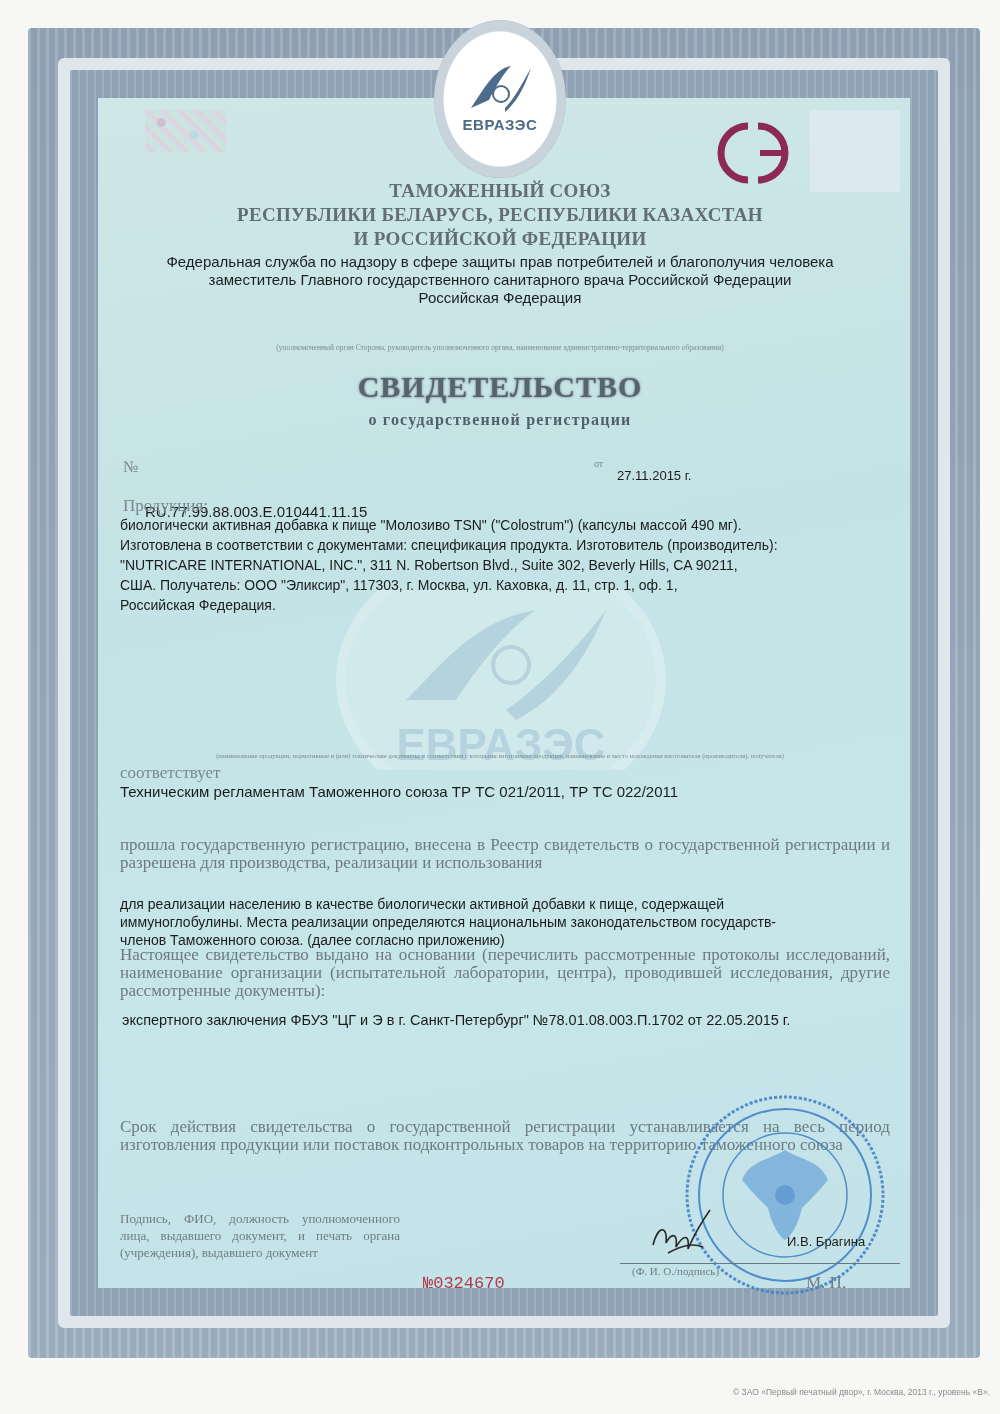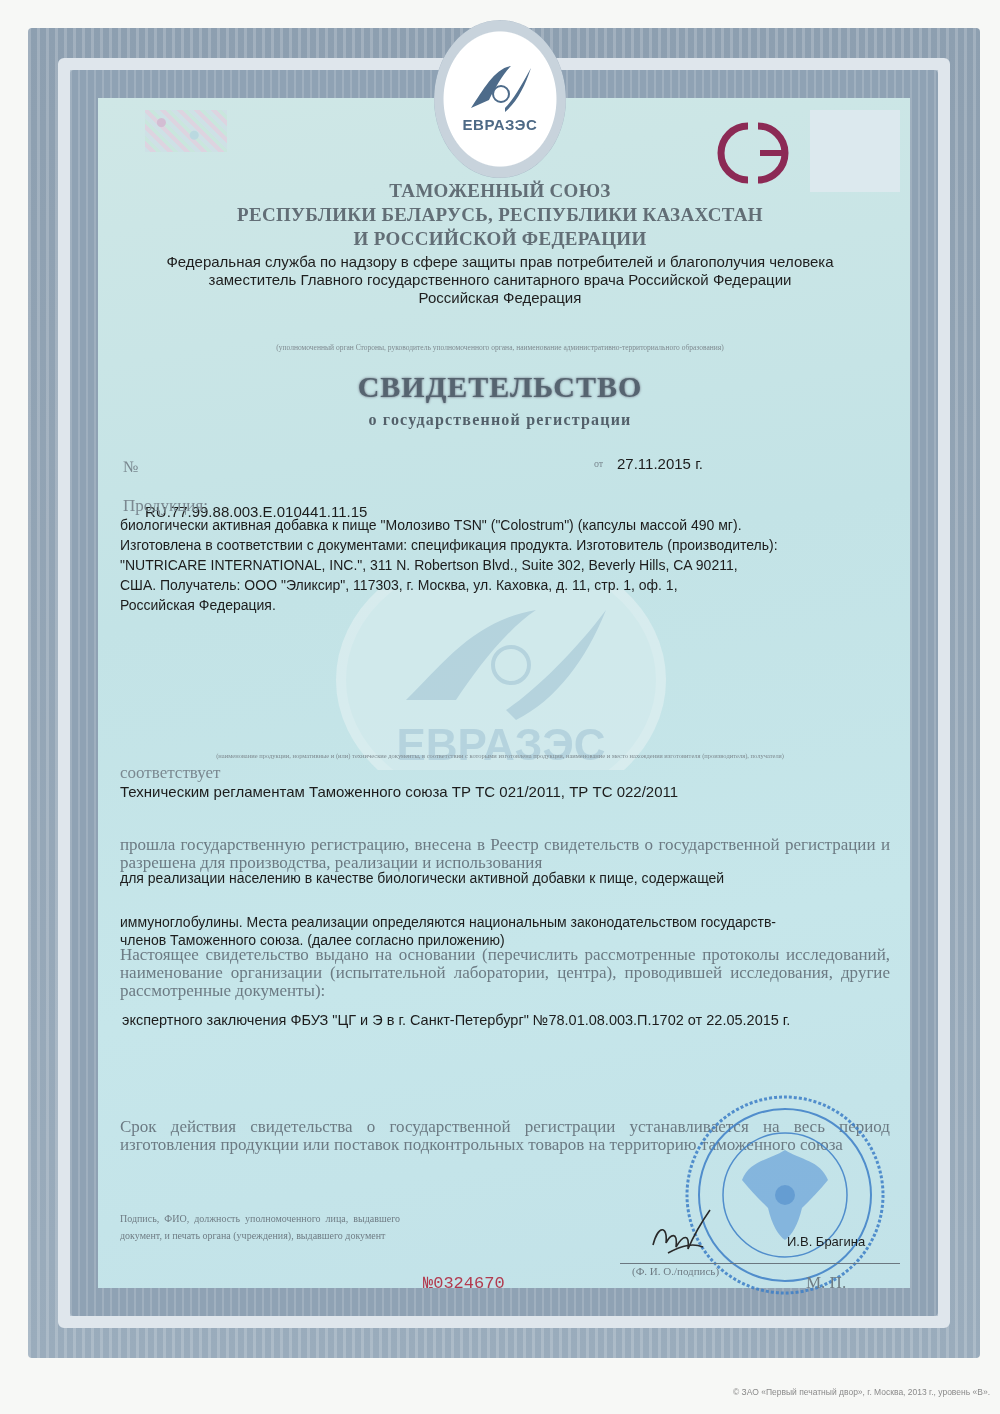--- a/index.html
+++ b/index.html
@@ -140,52 +140,52 @@
 <div class="txt h-sub" style="top:271px;">заместитель Главного государственного санитарного врача Российской Федерации</div>
 <div class="txt h-sub" style="top:289px;">Российская Федерация</div>
 <div class="txt tiny" style="top:343px;">(уполномоченный орган Стороны, руководитель уполномоченного органа, наименование административно-территориального образования)</div>
 
 <div class="txt cert-title" style="top:370px;">СВИДЕТЕЛЬСТВО</div>
 <div class="txt cert-sub" style="top:411px;">о государственной регистрации</div>
 
 <div class="txt label-serif" style="left:123px; top:458px; font-size:16px;">№</div>
 <div class="txt body-text" style="left:145px; top:466px; font-size:15px;margin-top:36px;">RU.77.99.88.003.Е.010441.11.15</div>
 <div class="txt label-serif" style="left:594px; top:458px; font-size:10px;text-align:center;">от</div>
-<div class="txt body-text" style="left:617px; top:454px; font-size:15px;">27.11.2015 г.</div>
+<div class="txt body-text" style="left:617px; top:466px; font-size:13px;">27.11.2015 г.</div>
 
 <div class="txt label-serif" style="left:123px; top:496px;">Продукция:</div>
 <div class="txt body-text" style="left:120px; top:515px;">биологически активная добавка к пище "Молозиво TSN" ("Colostrum") (капсулы массой 490 мг).</div>
 <div class="txt body-text" style="left:120px; top:535px;">Изготовлена в соответствии с документами: спецификация продукта. Изготовитель (производитель):</div>
 <div class="txt body-text" style="left:120px; top:555px;">"NUTRICARE INTERNATIONAL, INC.", 311 N. Robertson Blvd., Suite 302, Beverly Hills, CA 90211,</div>
 <div class="txt body-text" style="left:120px; top:575px;">США.  Получатель: ООО "Эликсир", 117303, г. Москва, ул. Каховка, д. 11, стр. 1, оф. 1,</div>
 <div class="txt body-text" style="left:120px; top:595px;">Российская Федерация.</div>
 <div class="txt tiny" style="top:752px; font-size:6.5px;">(наименование продукции, нормативные и (или) технические документы, в соответствии с которыми изготовлена продукция, наименование и место нахождения изготовителя (производителя), получателя)</div>
 
 <div class="txt label-serif" style="left:120px; top:763px;">соответствует</div>
 <div class="txt body-text" style="left:120px; top:782px; font-size:15px;">Техническим регламентам Таможенного союза ТР ТС 021/2011, ТР ТС 022/2011</div>
 
 <div class="txt serif-block justify" style="left:120px; top:836px; width:770px;">прошла государственную регистрацию, внесена в Реестр свидетельств о государственной регистрации и разрешена для производства, реализации и использования</div>
-<div class="txt body-text" style="left:120px; top:868px;">для реализации населению в качестве биологически активной добавки к пище, содержащей</div>
+<div class="txt body-text" style="left:120px; top:894px;">для реализации населению в качестве биологически активной добавки к пище, содержащей</div>
 <div class="txt body-text" style="left:120px; top:912px;">иммуноглобулины. Места реализации определяются национальным законодательством государств-</div>
 <div class="txt body-text" style="left:120px; top:930px;">членов Таможенного союза. (далее согласно приложению)</div>
 
 <div class="txt serif-block justify" style="left:120px; top:946px; width:770px;">Настоящее свидетельство выдано на основании (перечислить рассмотренные протоколы исследований, наименование организации (испытательной лаборатории, центра), проводившей исследования, другие рассмотренные документы):</div>
 <div class="txt body-text" style="left:122px; top:1010px; font-size:14.5px;">экспертного заключения ФБУЗ "ЦГ и Э в г. Санкт-Петербург" №78.01.08.003.П.1702 от 22.05.2015 г.</div>
 
 <div class="txt serif-block justify" style="left:120px; top:1118px; width:770px;">Срок действия свидетельства о государственной регистрации устанавливается на весь период изготовления продукции или поставок подконтрольных товаров на территорию таможенного союза</div>
 
 <svg class="stamp" viewBox="0 0 210 210">
   <circle cx="105" cy="105" r="98" fill="none" stroke="#3d7fc7" stroke-width="3" stroke-dasharray="3 2"></circle>
   <circle cx="105" cy="105" r="86" fill="none" stroke="#3d7fc7" stroke-width="2"></circle>
   <circle cx="105" cy="105" r="62" fill="none" stroke="#3d7fc7" stroke-width="1.5"></circle>
   <path d="M105 60 C90 70, 70 70, 62 90 C70 100, 80 110, 88 118 C92 135, 98 145, 105 150 C112 145, 118 135, 122 118 C130 110, 140 100, 148 90 C140 70, 120 70, 105 60 Z" fill="#5b97d6" opacity="0.7"></path>
   <circle cx="105" cy="105" r="10" fill="#3d7fc7" opacity="0.6"></circle>
 </svg>
 
-<div class="txt serif-block justify" style="left:120px; top:1210px; width:280px; font-size:10px; line-height:17px; color:#6f7c84;">Подпись, ФИО, должность уполномоченного лица, выдавшего документ, и печать органа (учреждения), выдавшего документ</div>
+<div class="txt serif-block justify" style="left:120px; top:1210px; width:280px; font-size:13px; line-height:17px; color:#6f7c84;">Подпись, ФИО, должность уполномоченного лица, выдавшего документ, и печать органа (учреждения), выдавшего документ</div>
 <svg style="position:absolute; left:648px; top:1205px;" width="70" height="60" viewBox="0 0 70 60">
   <path d="M5 40 C10 20, 20 20, 18 38 C22 30, 30 25, 28 42 C35 30, 42 28, 40 44 C48 25, 55 15, 62 5 M20 48 C35 40, 45 38, 55 42" fill="none" stroke="#2a2a2a" stroke-width="1.6"></path>
 </svg>
 <div class="txt body-text" style="left:787px; top:1232px; font-size:13px;">И.В. Брагина</div>
 <div class="sig-line"></div>
 <div class="txt serif-gray" style="left:632px; top:1265px; font-size:11px;">(Ф. И. О./подпись)</div>
 <div class="txt serif-gray" style="left:806px; top:1273px; font-size:17px;">М. П.</div>
 
 <div class="txt serial" style="left:423px; top:1274px;">№0324670</div>
 

